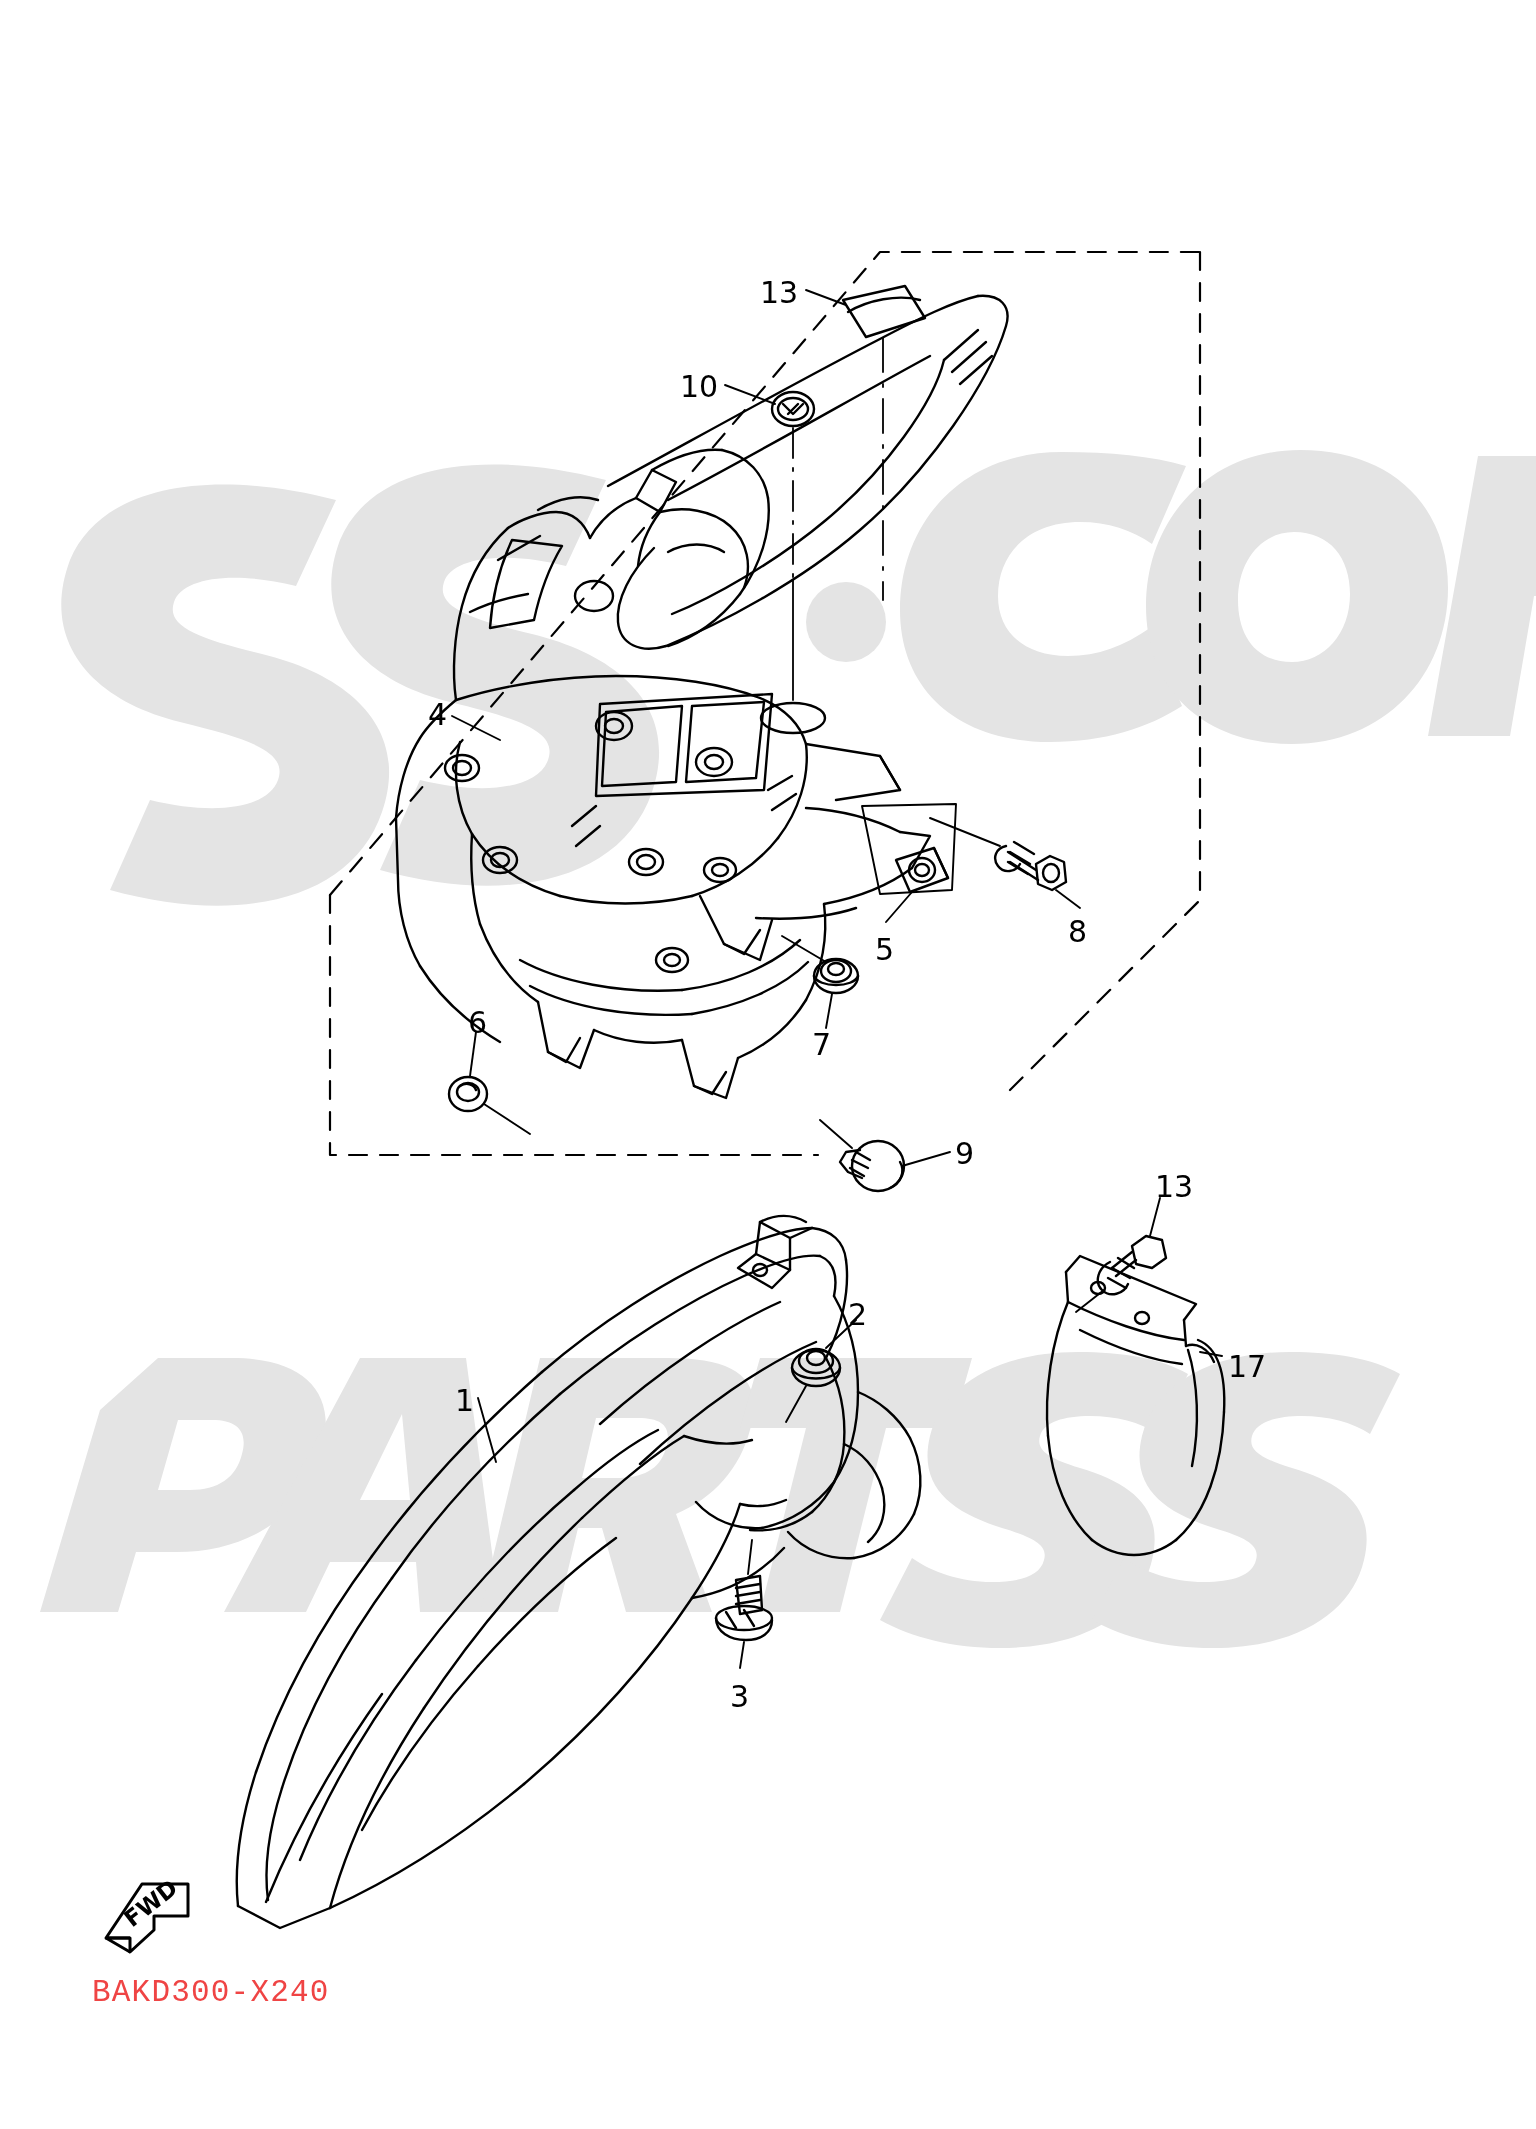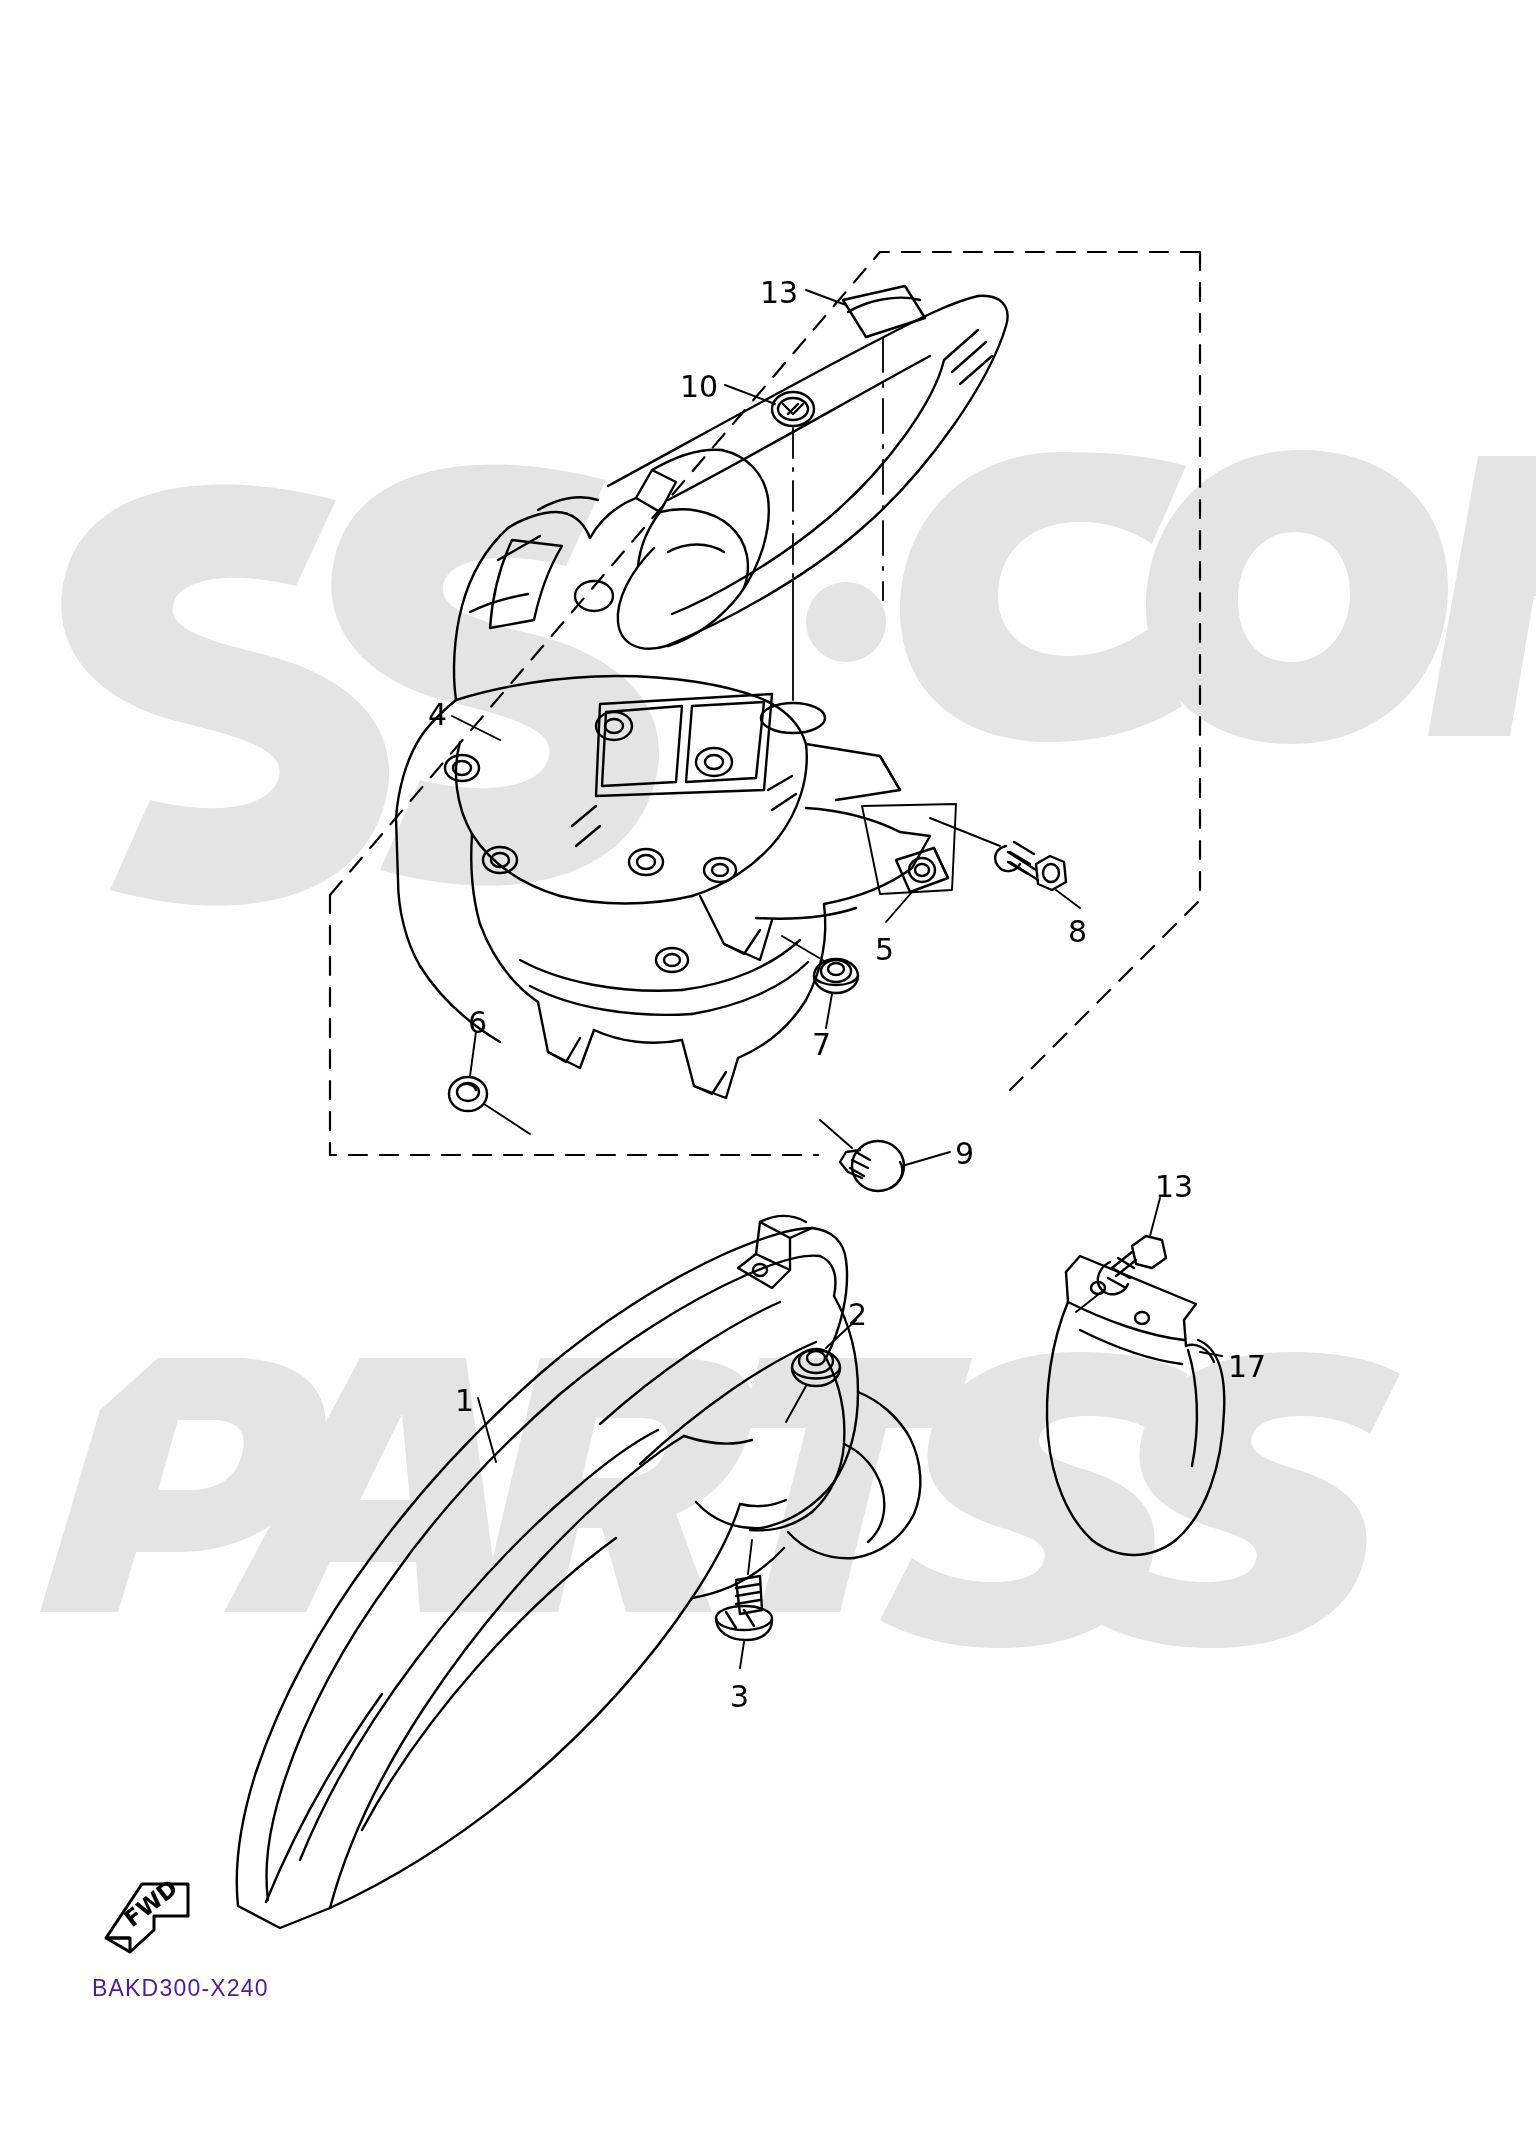--- a/index.html
+++ b/index.html
@@ -19,24 +19,24 @@
     font-family:"DejaVu Sans", sans-serif;
     font-size:30px;
     color:#000;
     line-height:1;
     white-space:nowrap;
     user-select:none;
   }
   #partcode{
     position:absolute;
     left:92px;top:1975px;
-    font-family:Liberation Sans, sans-serif;
-    font-size:23px;
+    font-family:Liberation Mono, monospace;
+    font-size:31px;
     letter-spacing:1.2px;
-    color:#4c1d95;
+    color:#ef4444;
     white-space:nowrap;
   }
   #fwd-wrap{position:absolute;left:96px;top:1872px;width:110px;height:86px;}
 </style>
 </head>
 <body>
 
 <div id="sheet">
 
   <svg class="layer" id="watermark" viewBox="0 0 1536 2129">

